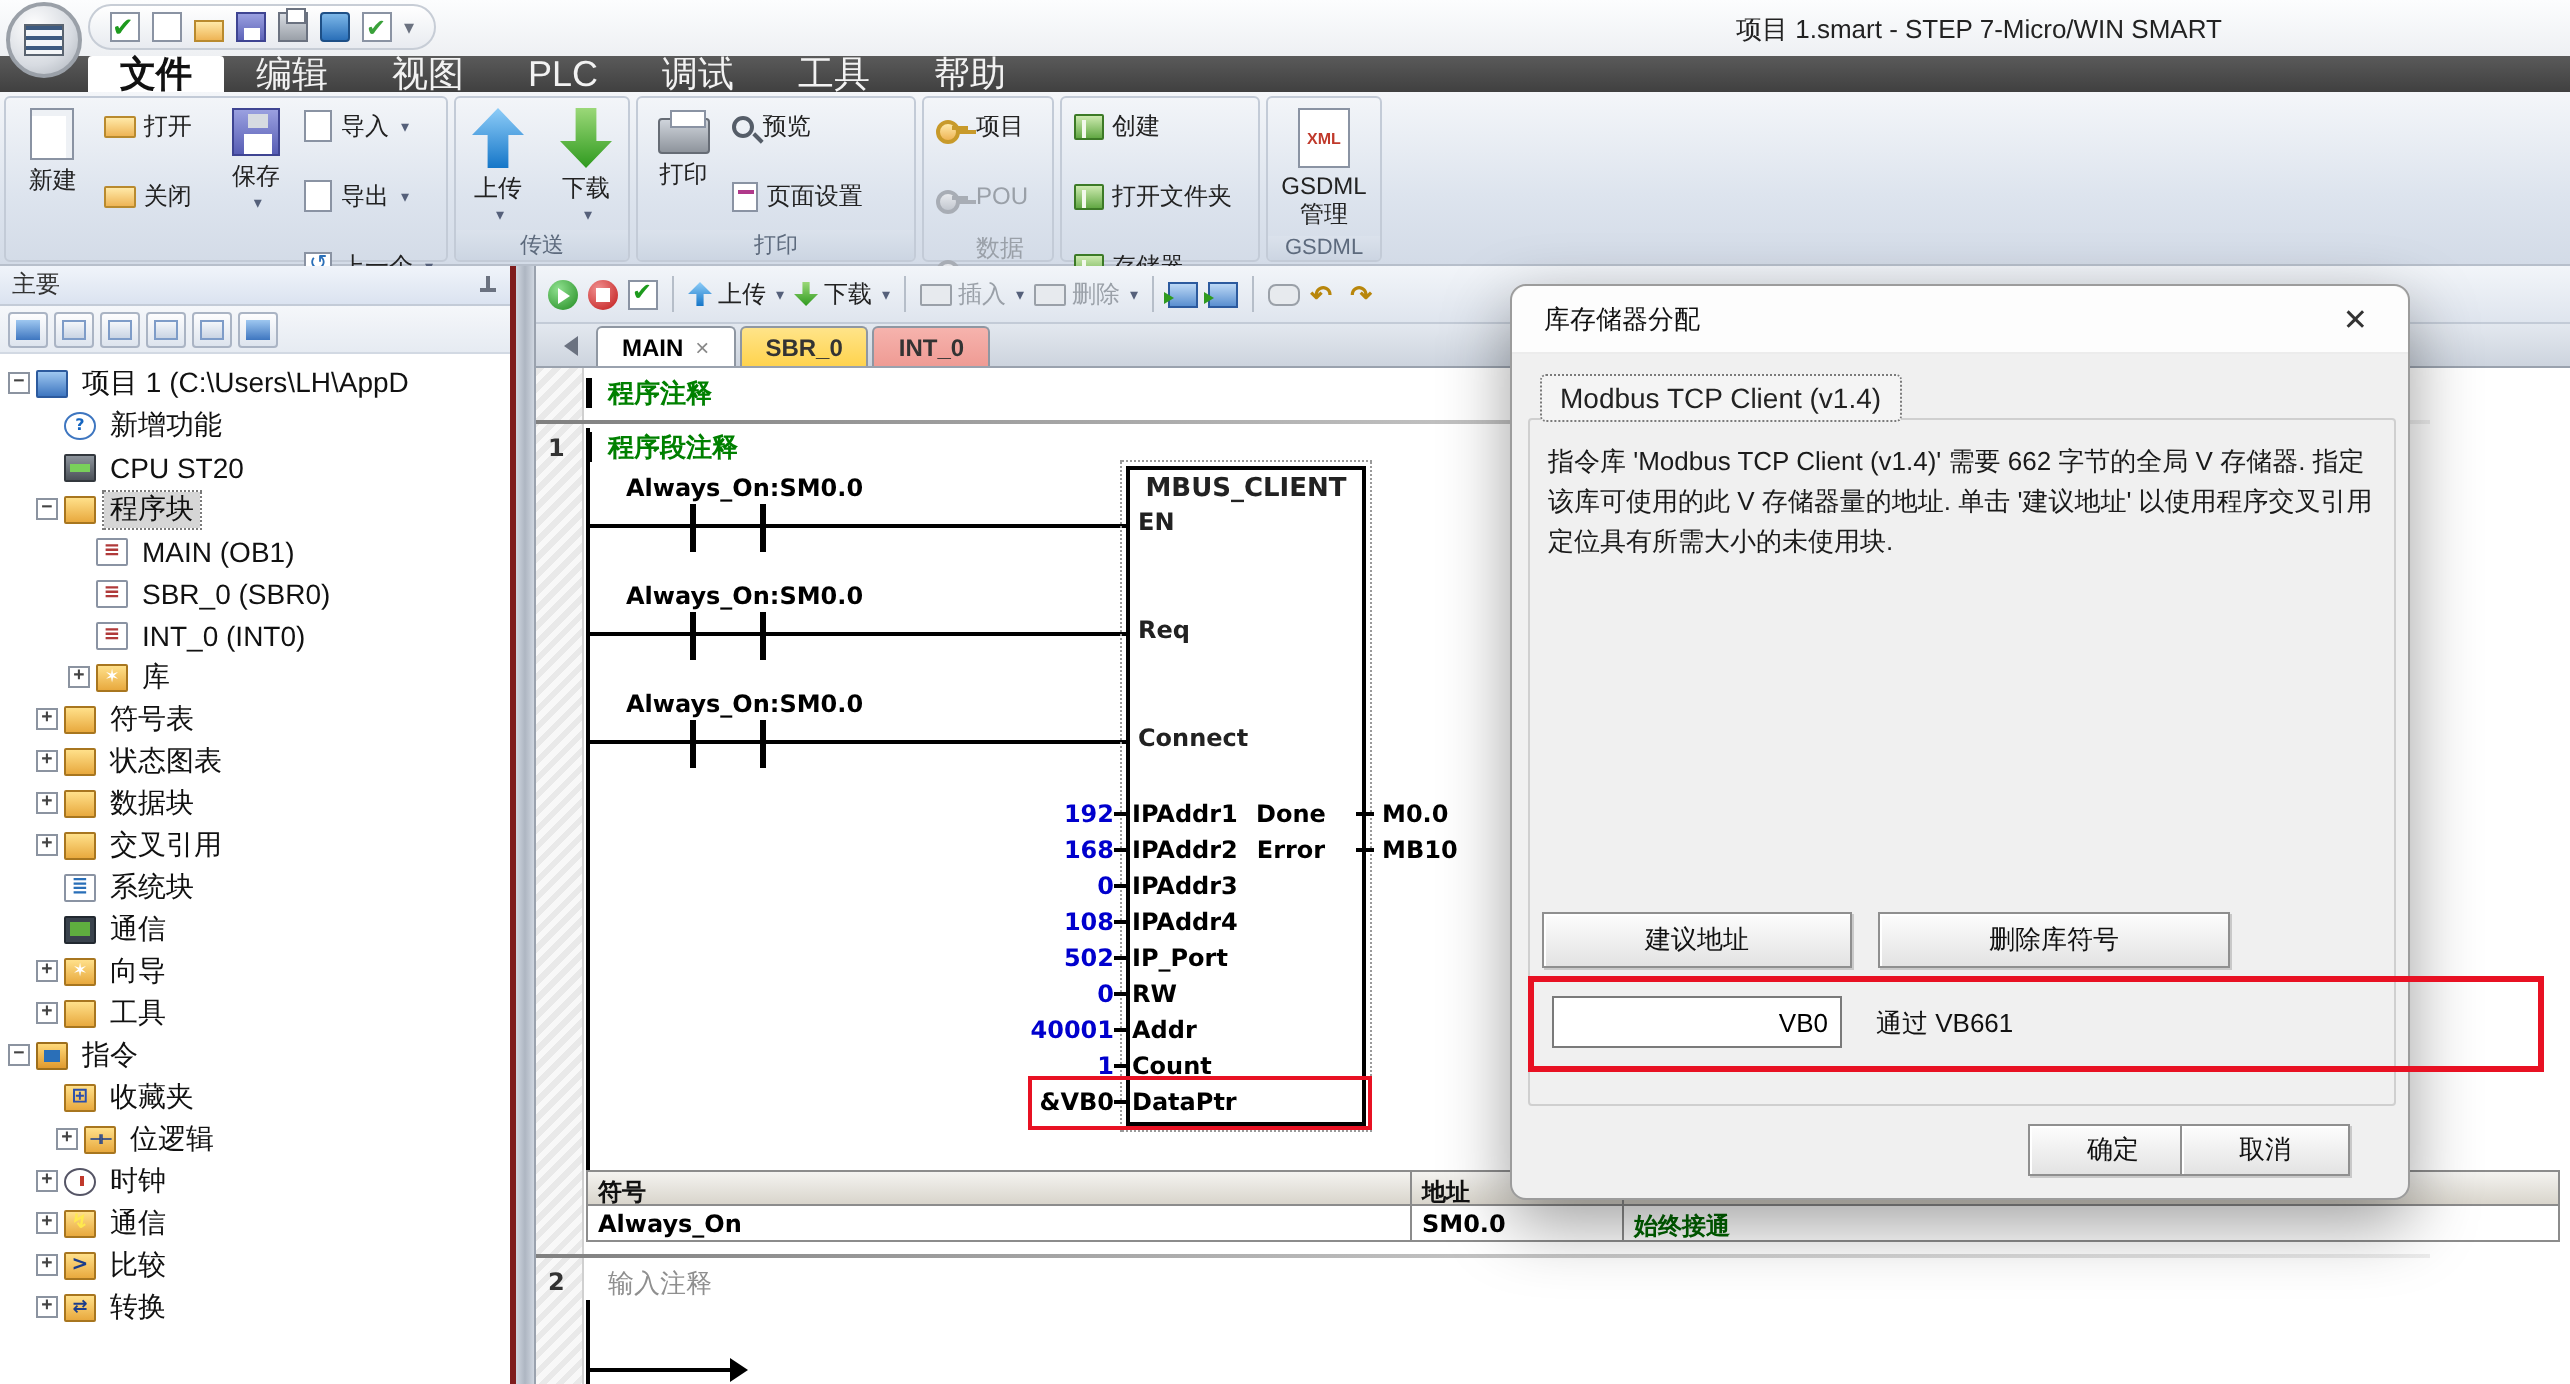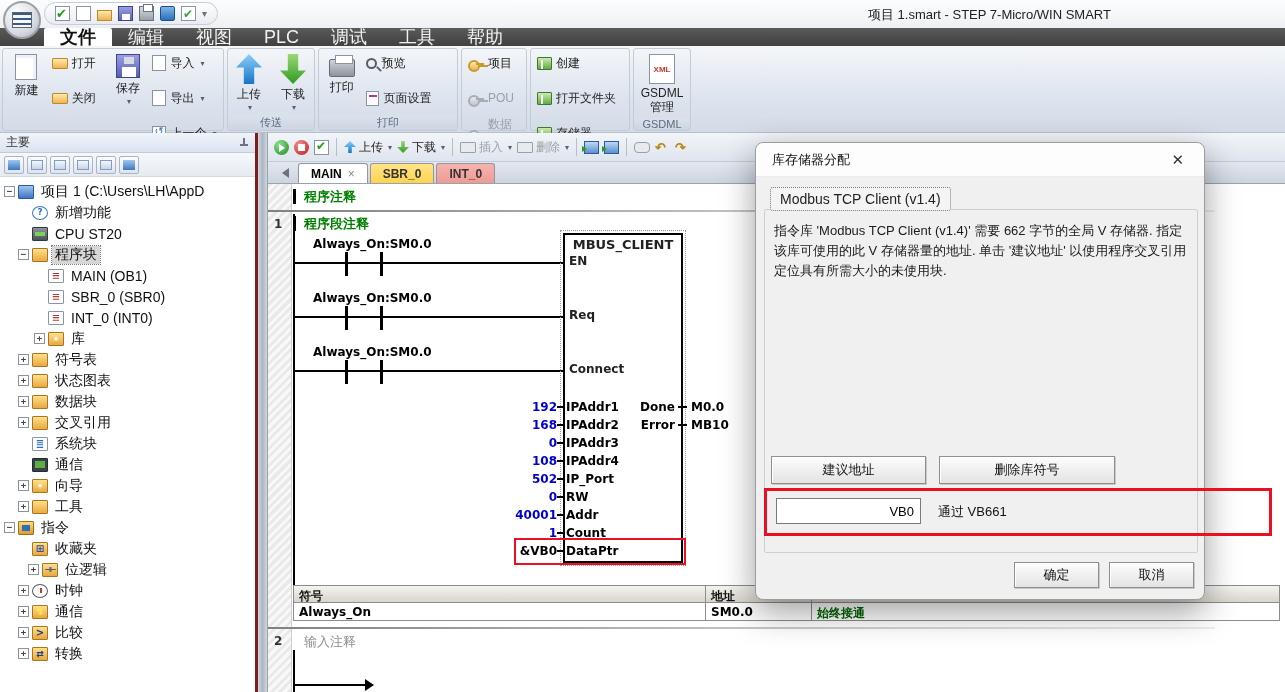--- a/index.html
+++ b/index.html
@@ -159,21 +159,21 @@
   .clabel{position:absolute;font:bold 12px "DejaVu Sans",sans-serif;color:#000}
   .blk{position:absolute;left:295px;top:49px;width:120px;height:330px;border:2px solid #000;background:#fff;outline:1px dotted #9a9a9a;outline-offset:2px;z-index:2}
   .blktitle{position:absolute;left:295px;top:53px;width:120px;text-align:center;font:bold 13px "DejaVu Sans",sans-serif;z-index:3}
   .tpin{position:absolute;left:301px;font:bold 12px "DejaVu Sans",sans-serif;z-index:3}
   .prow{position:absolute;left:179px;width:236px;height:18px;display:flex;align-items:center;z-index:3}
   .pval{width:110px;text-align:right;font:bold 12px "DejaVu Sans",sans-serif;color:#0000cd}
   .pval.black{color:#000}
   .ptick{width:6px;border-top:2px solid #000;flex:none}
   .pname{padding-left:3px;font:bold 12px "DejaVu Sans",sans-serif;color:#000}
   .orow{position:absolute;left:348px;width:180px;height:18px;display:flex;align-items:center;z-index:3}
-  .oname{width:62px;text-align:right;font:bold 12px "DejaVu Sans",sans-serif;color:#000;padding-right:3px}
+  .oname{width:62px;text-align:center;font:bold 12px "DejaVu Sans",sans-serif;color:#000;padding-right:3px}
   .otick{width:9px;border-top:2px solid #000;flex:none}
   .oval{padding-left:4px;font:bold 12px "DejaVu Sans",sans-serif;color:#000}
   .redbox{position:absolute;border:2px solid #e81123;z-index:5}
   
   .symtab{position:absolute;left:25px;top:401px;width:987px;z-index:1;font-family:"DejaVu Sans",sans-serif}
   .strow{display:flex;height:18px}
   .sth{background:linear-gradient(#f4f3f0,#d9d5cc);border:1px solid #8c8c8c;border-right:none;font:bold 12px "DejaVu Sans",sans-serif;padding:2px 5px;color:#111}
   .sth:last-child{border-right:1px solid #8c8c8c}
   .std{background:#fff;border:1px solid #8c8c8c;border-top:none;border-right:none;font:bold 12px "DejaVu Sans",sans-serif;padding:2px 5px;color:#000}
   .std:last-child{border-right:1px solid #8c8c8c}
@@ -652,16 +652,16 @@
     <span class="dclose">✕</span>
   </div>
   <div class="dtab">Modbus TCP Client (v1.4)</div>
   <div class="dpage"></div>
   <div class="dtext">指令库 'Modbus TCP Client (v1.4)' 需要 662 字节的全局 V 存储器. 指定该库可使用的此 V 存储器量的地址. 单击 '建议地址' 以使用程序交叉引用定位具有所需大小的未使用块.</div>
   <div class="dbtn" style="left:15px;top:313px;width:155px">建议地址</div>
   <div class="dbtn" style="left:183px;top:313px;width:176px">删除库符号</div>
   <input class="dinput" value="VB0" style="">
   <div class="dthrough">通过 VB661</div>
   <div class="dbtn" style="left:258px;top:419px;width:85px;height:26px;line-height:24px">确定</div>
-  <div class="dbtn" style="left:353px;top:419px;width:85px;height:26px;line-height:24px">取消</div>
+  <div class="dbtn" style="left:334px;top:419px;width:85px;height:26px;line-height:24px">取消</div>
 </div>
 
 <div class="redoverlay"></div>
 
 </body></html>

